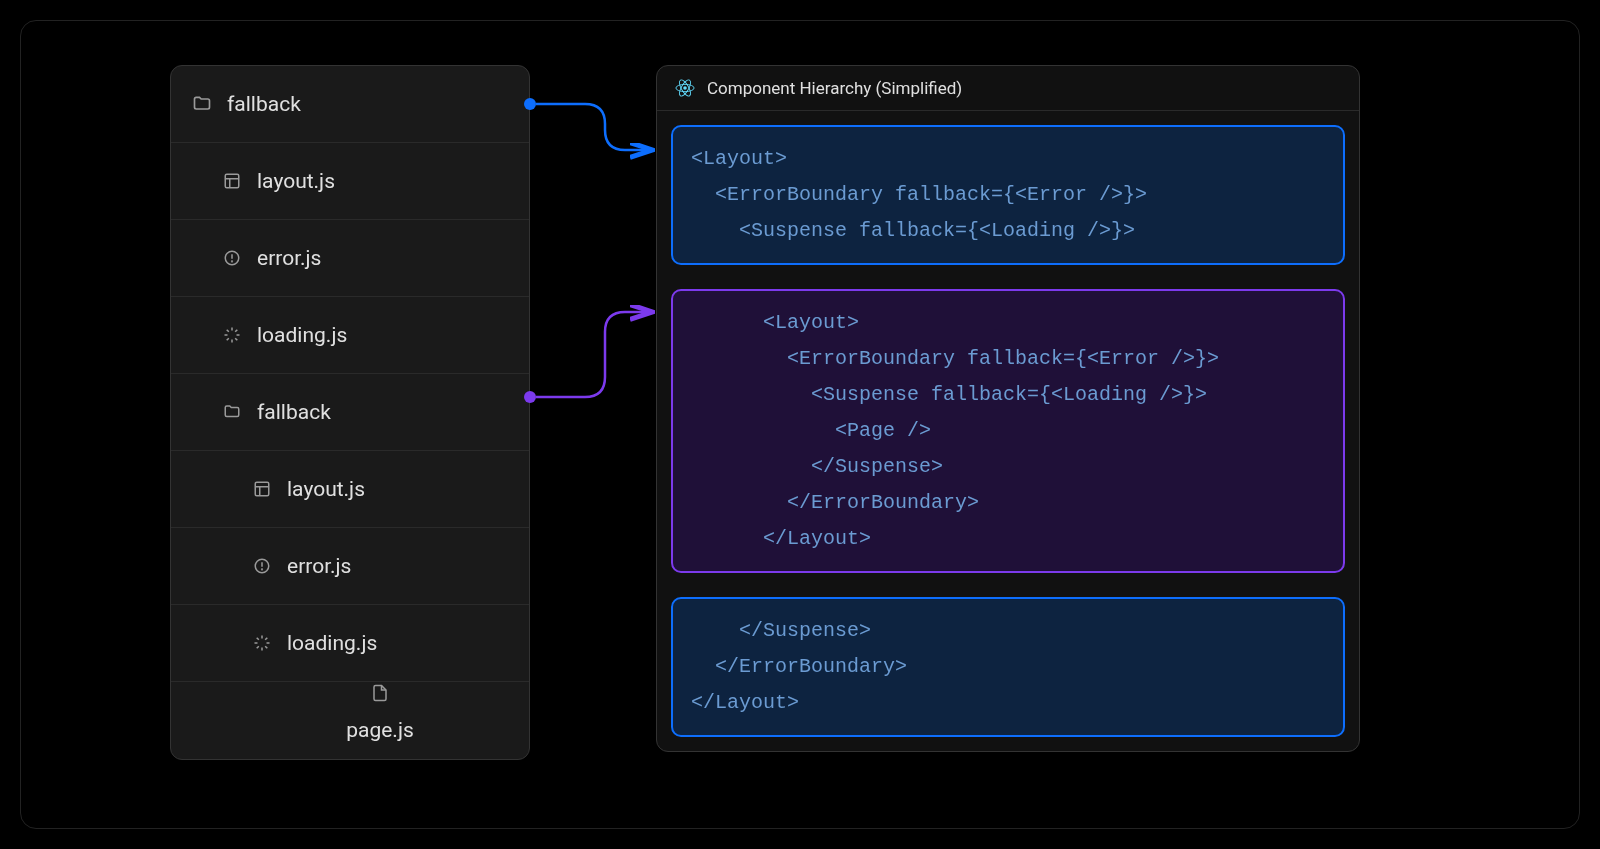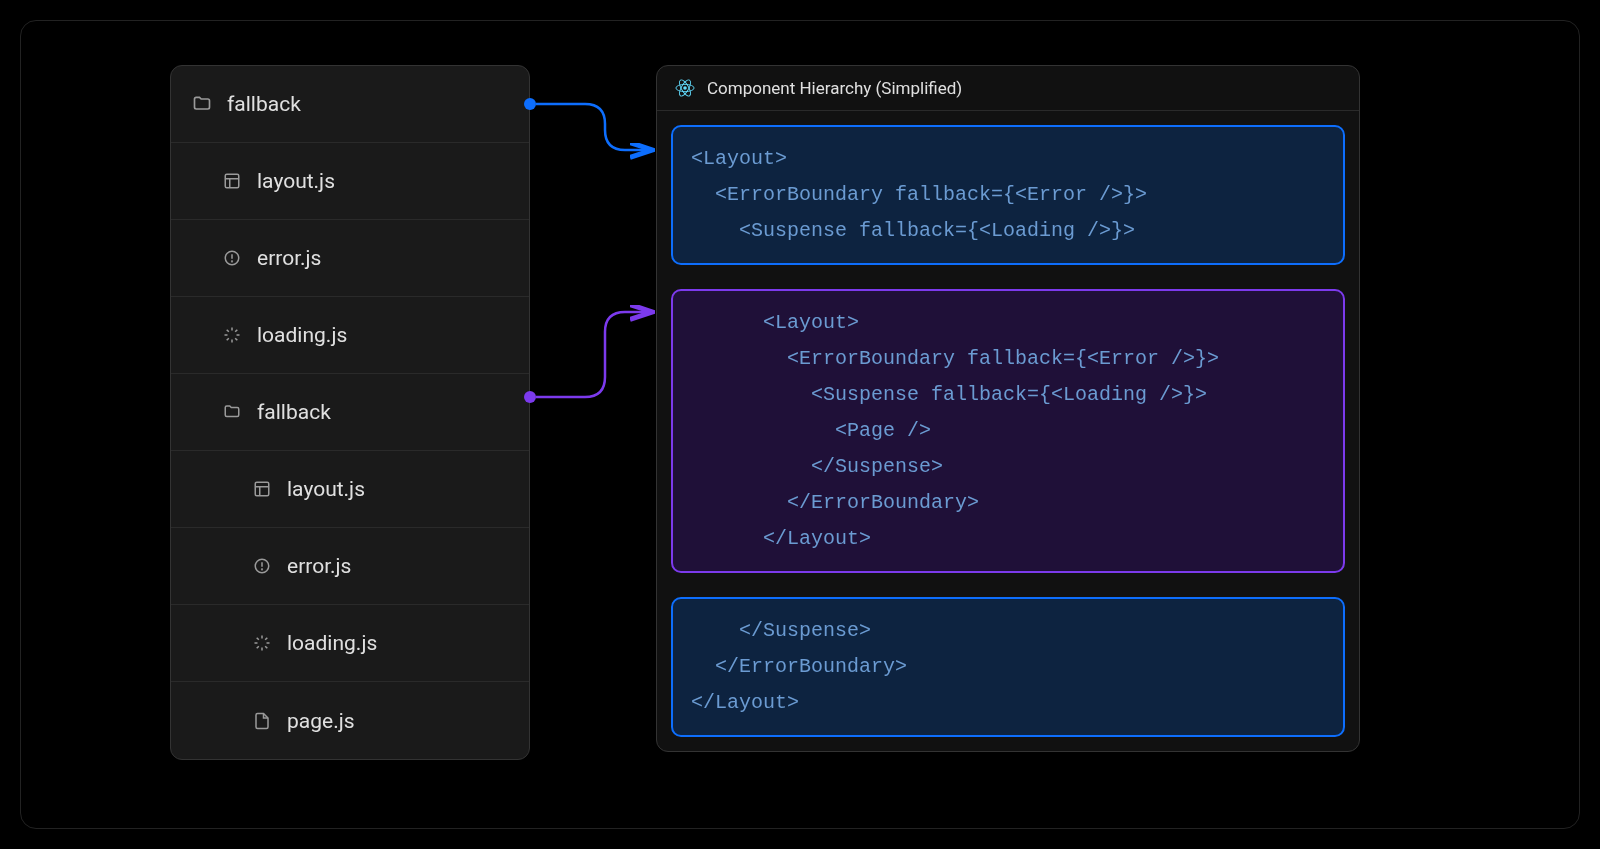--- a/index.html
+++ b/index.html
@@ -47,21 +47,21 @@
   .file-row{
     display:flex;
     align-items:center;
     gap:14px;
     height:77px;
     padding:0 20px;
     border-bottom:1px solid var(--row-border);
     font-size:21px;
     color:var(--text);
   }
-  .file-row:last-child{border-bottom:none;}
+  .file-row:last-child{border-bottom:none;flex-direction:column;}
   .file-row.indent-1{padding-left:50px;}
   .file-row.indent-2{padding-left:80px;}
   .file-row .icon{
     width:22px;
     height:22px;
     display:flex;
     align-items:center;
     justify-content:center;
     color:var(--muted);
     flex-shrink:0;

